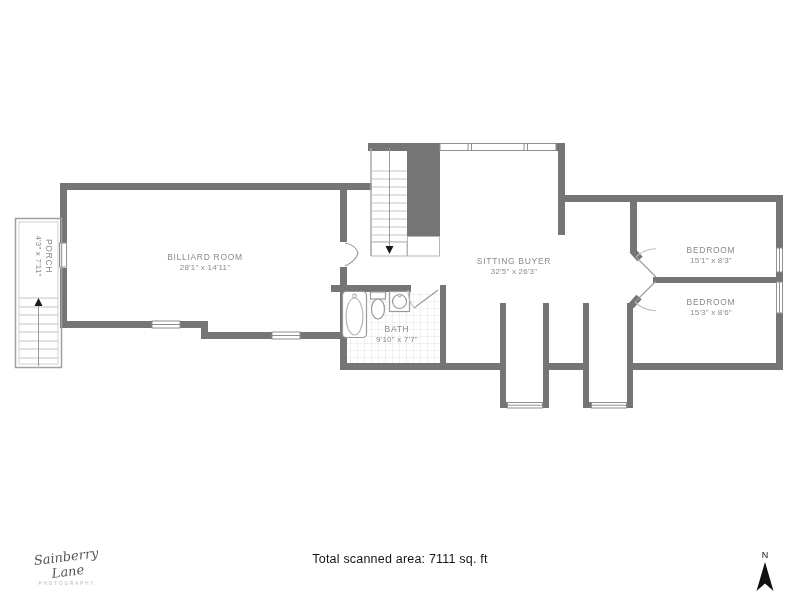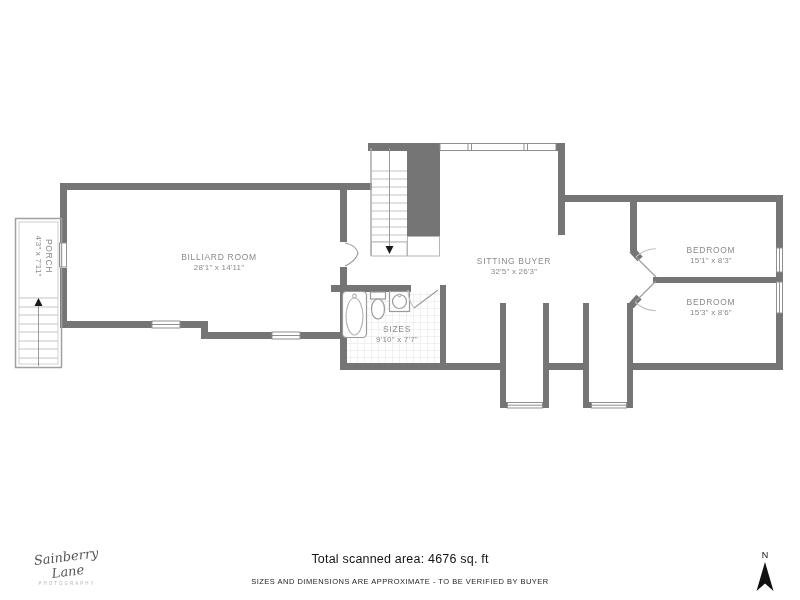--- a/index.html
+++ b/index.html
@@ -178,52 +178,51 @@
         <line x1="656" y1="277" x2="636" y2="257"></line>
         <path d="M636,257 A28.3,28.3 0 0 1 656,248.7" stroke="#c0c0c0"></path>
       </g>
       <g>
         <line x1="656" y1="281" x2="635" y2="302"></line>
         <path d="M635,302 A29.7,29.7 0 0 0 656,310.7" stroke="#c0c0c0"></path>
       </g>
     </g>
   </svg>
 
-  <div class="room-label" style="left:219px;top:262px;">
+  <div class="room-label" style="left:205px;top:262px;">
     <div class="room-name">BILLIARD ROOM</div>
     <div class="room-dims">28'1" x 14'11"</div>
   </div>
 
   <div class="room-label" style="left:514px;top:266px;">
     <div class="room-name">SITTING BUYER</div>
     <div class="room-dims">32'5" x 26'3"</div>
   </div>
 
   <div class="room-label" style="left:397px;top:334px;">
-    <div class="room-name">SIZES</div>
+    <div class="room-name">BATH</div>
     <div class="room-dims">9'10" x 7'7"</div>
   </div>
 
   <div class="room-label" style="left:711px;top:255px;">
     <div class="room-name">BEDROOM</div>
     <div class="room-dims">15'1" x 8'3"</div>
   </div>
 
   <div class="room-label" style="left:711px;top:307px;">
     <div class="room-name">BEDROOM</div>
     <div class="room-dims">15'3" x 8'6"</div>
   </div>
 
   <div class="room-label rotated" style="left:43px;top:256px;">
     <div class="room-name">PORCH</div>
     <div class="room-dims">4'3" x 7'11"</div>
   </div>
 
-  <div class="footer-total">Total scanned area: 4676 sq. ft</div>
-  <div class="footer-disclaimer">SIZES AND DIMENSIONS ARE APPROXIMATE - TO BE VERIFIED BY BUYER</div>
+  <div class="footer-total">Total scanned area: 7111 sq. ft</div>
 
   <div class="logo">
     <span class="logo-script">Sainberry Lane</span>
     <span class="logo-sub">PHOTOGRAPHY</span>
   </div>
 
   <div class="compass">
     <svg width="28" height="50" viewBox="0 0 28 50">
       <text x="14" y="13" text-anchor="middle" font-size="9" fill="#111" font-family="Liberation Sans, sans-serif">N</text>
       <polygon points="14,17 22.5,46 14,38.5 5.5,46" fill="#111"></polygon>

